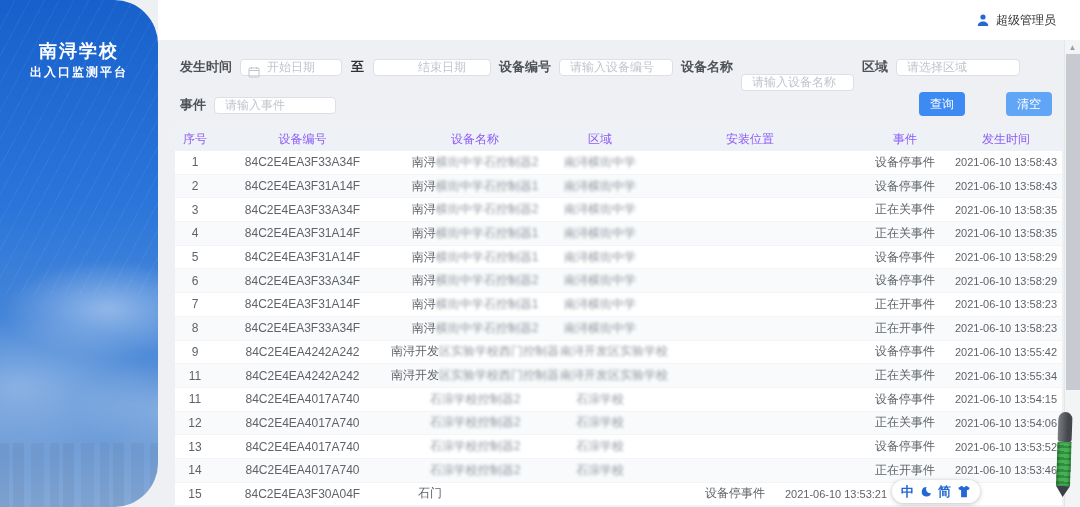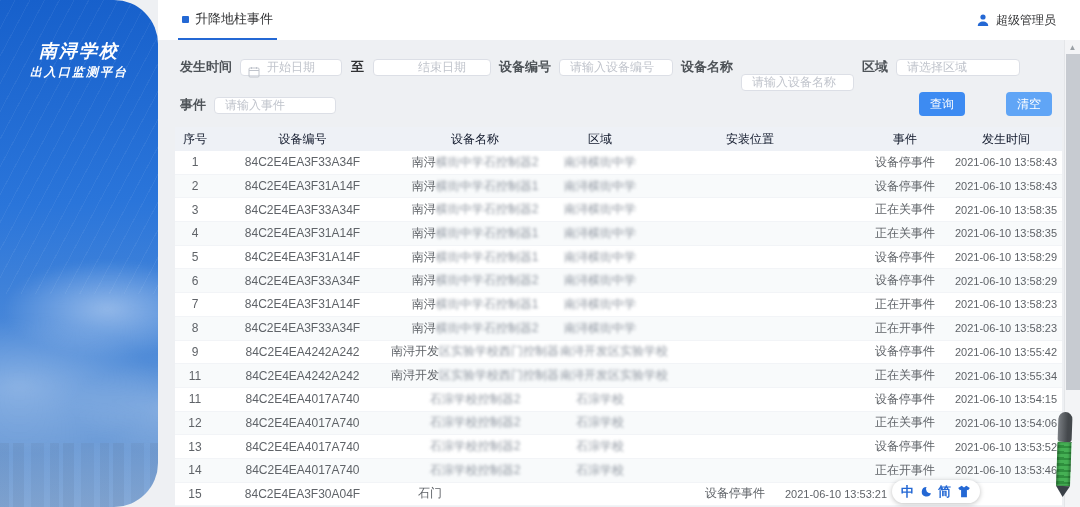--- a/index.html
+++ b/index.html
@@ -17,21 +17,21 @@
     background:
       radial-gradient(ellipse 150px 70px at 62% 35%, rgba(255,255,255,.42), transparent 70%),
       radial-gradient(ellipse 190px 95px at 25% 70%, rgba(255,255,255,.30), transparent 72%),
       radial-gradient(ellipse 120px 60px at 85% 80%, rgba(255,255,255,.22), transparent 75%); }
   .sidebar .city { position:absolute; bottom:0; left:0; right:0; height:64px; opacity:.45;
     background:repeating-linear-gradient(90deg,
       rgba(96,118,150,.35) 0 9px, rgba(140,158,185,.15) 9px 13px,
       rgba(96,118,150,.40) 13px 24px, rgba(150,168,195,.12) 24px 31px,
       rgba(96,118,150,.30) 31px 44px, rgba(150,168,195,.10) 44px 50px); }
   .side-title { position:absolute; top:38px; left:0; width:100%; text-align:center; color:#fff;
-    font-weight:bold; letter-spacing:2px; line-height:1.45; z-index:2;font-style:italic; }
+    font-weight:bold; letter-spacing:2px; line-height:1.45; z-index:2; }
   .side-title .l1 { font-size:18px; }
   .side-title .l2 { font-size:12px; }
   .side-nav { position:absolute; top:125px; left:0; width:100%; z-index:2; }
   .side-item { position:relative; height:38px; display:flex; align-items:center; justify-content:center;
     color:#fff; font-size:15px; font-weight:bold; letter-spacing:1px; cursor:pointer; }
   .side-item.active { background:#fff; color:#1a66d9; margin-left:12px; border-radius:19px 0 0 19px;
     justify-content:center; padding-right:10px; }
   .side-item.active::before { content:""; position:absolute; top:-14px; right:0; width:14px; height:14px;
     background:radial-gradient(circle 14px at 0 0, transparent 13px, #fff 13.5px); }
   .side-item.active::after { content:""; position:absolute; bottom:-14px; right:0; width:14px; height:14px;
@@ -60,21 +60,21 @@
   .gap { width:8px; }
   .btns { position:absolute; right:28px; top:52px; display:flex; gap:8px; }
   .btn { height:24px; padding:0 11px; border:none; border-radius:4px; color:#fff; font-size:12px;
     font-family:inherit; cursor:pointer; display:flex; align-items:center;margin-left:33px; }
   .btn.query { background:#3d8bf2; }
   .btn.clear { background:#60a5f6; }
 
   
   .table { position:absolute; left:175px; top:127px; width:887px; }
   .t-head { display:flex; height:24px; background:#eef1f6; align-items:center; }
-  .t-head .cell { font-size:12px; color:#0f172a; }
+  .t-head .cell { font-size:12px; color:#8b5cf6; }
   .t-row { display:flex; height:23.7px; align-items:center; background:#fff; border-bottom:1px solid #f2f4f7; }
   .t-row.stripe { background:#f8fafb; }
   .cell { text-align:center; white-space:nowrap; overflow:visible; font-size:12px; color:#5f6368; }
   .c0{width:40px;} .c1{width:175px;} .c2{width:170px;} .c3{width:80px;}
   .c4{width:220px;} .c5{width:90px;} .c6{width:112px; font-size:11px;}
   .blur { color:#9097a1; filter:blur(1.6px); }
 
   
   .vscroll { position:absolute; right:0; top:40px; width:16px; height:467px; background:#f3f4f6;
     border-left:1px solid #e4e6e9; z-index:10; }
@@ -104,24 +104,20 @@
     <div class="cables"></div>
     <div class="cloud"></div>
     <div class="city"></div>
     <div class="side-title">
       <div class="l1">南浔学校</div>
       <div class="l2">出入口监测平台</div>
     </div>
   </aside>
 
   <header class="topbar">
-    <div class="tab">
-      <span class="bullet"></span>
-      <span class="label">升降地柱事件</span>
-    </div>
     <div class="user">
       <svg width="14" height="14" viewBox="0 0 14 14">
         <circle cx="7" cy="4" r="2.6" fill="#2468d4"></circle>
         <path d="M1.8 13c0-3 2.3-4.6 5.2-4.6s5.2 1.6 5.2 4.6z" fill="#2468d4"></path>
       </svg>
       <span class="uname">超级管理员</span>
     </div>
   </header>
 
   <section class="filters">

